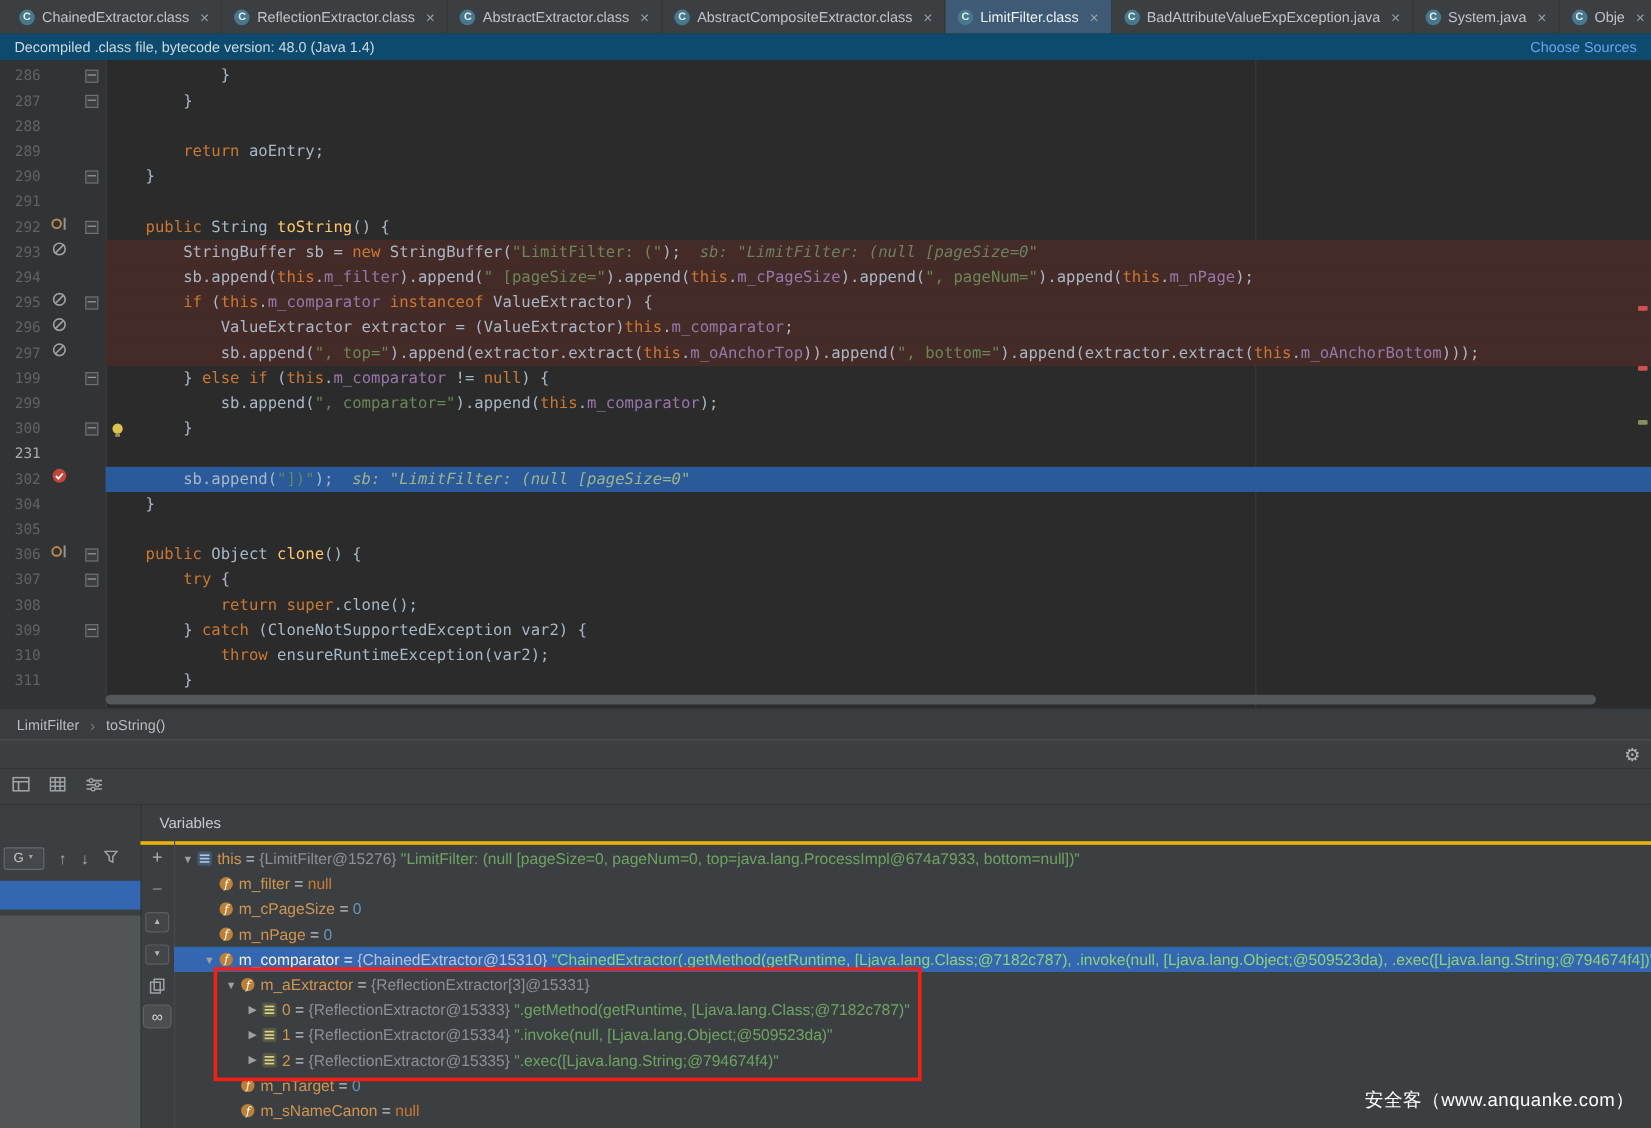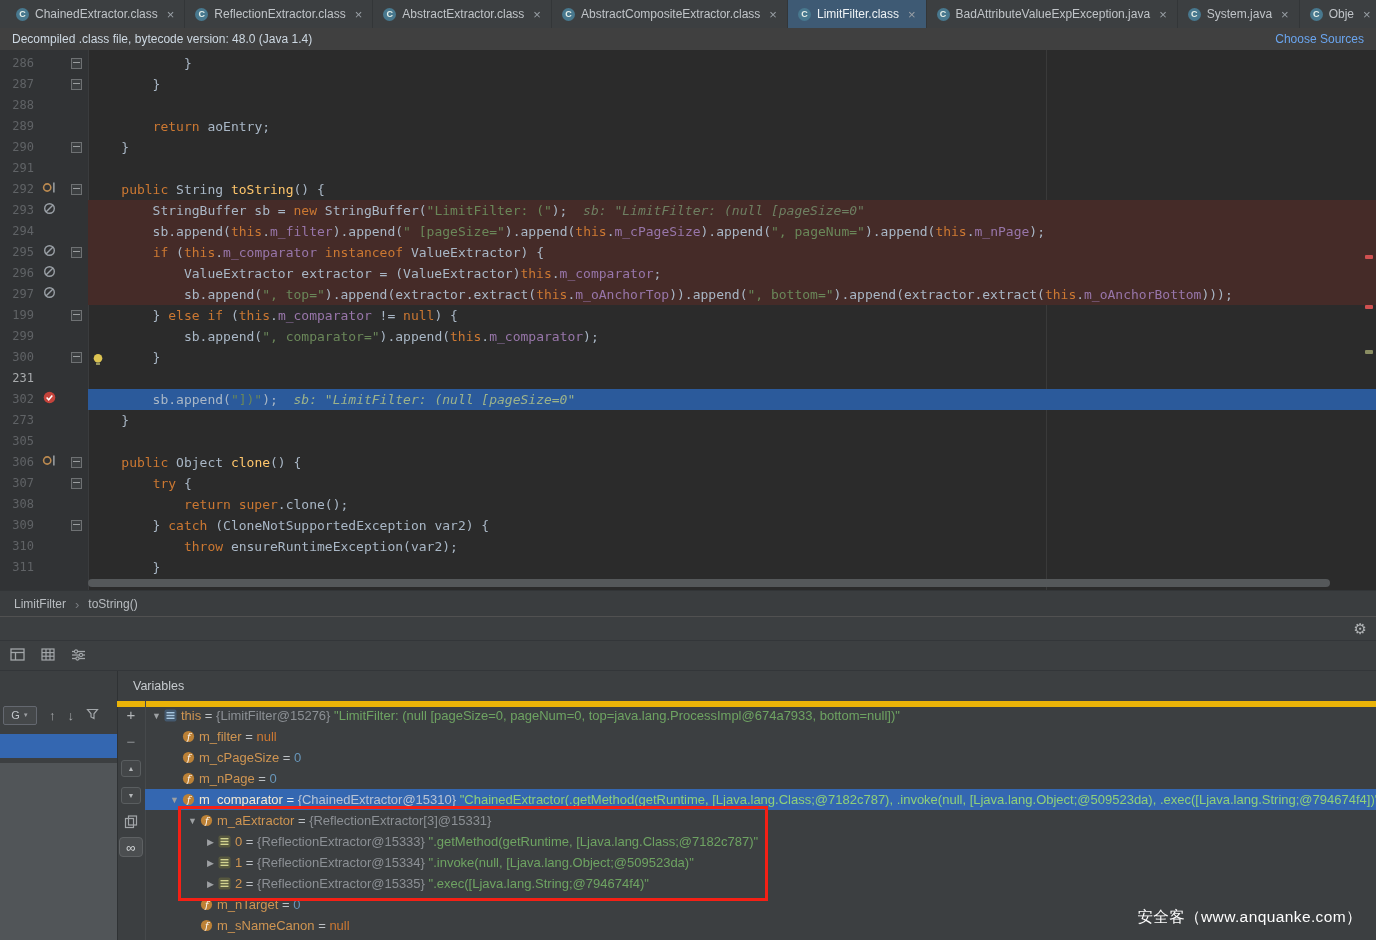--- a/index.html
+++ b/index.html
@@ -10,21 +10,21 @@
   .tabbar{position:absolute;top:0;left:0;right:0;height:28px;background:#3c3f41;display:flex;
           align-items:stretch;padding-left:6px;overflow:hidden;}
   .tab{display:flex;align-items:center;gap:6px;padding:0 10px;border-right:1px solid #333638;
        color:#c0c4c8;font-size:12px;white-space:nowrap;cursor:default;}
   .tab.active{background:#3e5a74;color:#eef2f5;}
   .tab-close{color:#9aa0a6;font-size:13px;margin-left:3px;line-height:1;}
   .class-icon{width:13px;height:13px;border-radius:50%;background:#48788e;color:#e6efe9;font-size:9px;
        font-weight:bold;display:inline-flex;align-items:center;justify-content:center;flex:none;}
 
   
-  .notif{position:absolute;top:28px;left:0;right:0;height:22px;background:#404040;display:flex;
+  .notif{position:absolute;top:28px;left:0;right:0;height:22px;background:#0c4a6e;display:flex;
          align-items:center;padding:0 12px;font-size:12px;color:#cdd8e2;}
   .notif-action{margin-left:auto;color:#6aa5ef;cursor:pointer;}
 
   
   .editor{position:absolute;top:50px;left:0;right:0;height:540px;background:#2b2b2b;overflow:hidden;
           font-family:"DejaVu Sans Mono",monospace;font-size:13px;}
   .gutter-bg{position:absolute;left:0;top:0;bottom:0;width:88px;background:#313335;border-right:1px solid #3a3c3e;}
   .guide{position:absolute;left:1046px;top:0;bottom:0;width:1px;background:#3a3a3a;}
   .lines{position:absolute;top:3px;left:0;right:0;}
   .eline{display:flex;height:21px;line-height:21px;justify-content:center;}
@@ -63,21 +63,21 @@
   .combo{width:32px;height:17px;background:#45484a;border:1px solid #646870;border-radius:2px;color:#c3c7cb;
          font-size:11px;display:flex;align-items:center;justify-content:center;gap:3px;cursor:pointer;}
   .mini-caret{font-size:6px;color:#9da0a3;}
   .step{color:#a8abad;font-size:13px;cursor:pointer;line-height:1;}
   .frame-selected{position:absolute;top:63px;left:0;width:117px;height:24px;background:#3467b1;}
   .frames-rest{position:absolute;top:92px;left:0;width:117px;bottom:0;background:#515558;}
 
   
   .vars{position:absolute;left:117px;right:0;top:0;bottom:0;}
   .vtabrow{height:30px;display:flex;align-items:center;padding-left:16px;font-size:12.5px;color:#c7cbcf;
-           border-bottom:6px solid #eab308;}
+           border-bottom:3px solid #eab308;}
   .vbody{position:absolute;top:30px;left:0;right:0;bottom:0;}
   .wtools{position:absolute;left:0;top:0;bottom:0;width:28px;border-right:1px solid #46494b;display:flex;
           flex-direction:column;align-items:center;color:#b4b7b9;}
   .wtools .tbtn{cursor:pointer;display:flex;align-items:center;justify-content:center;}
   .t-plus{font-size:15px;margin-top:5px;}
   .t-minus{font-size:15px;margin-top:10px;color:#8a8e90;}
   .mini-btn{width:18px;height:15px;border:1px solid #5a5e60;background:#434648;border-radius:3px;font-size:7px;
             margin-top:10px;color:#b4b7b9;}
   .t-copy{margin-top:11px;}
   .inf-btn{width:22px;height:18px;border:1px solid #5e6163;background:#4b4e50;border-radius:4px;font-size:13px;
@@ -296,21 +296,21 @@
           <span class="gicon">
             <span class="gi"><svg width="13" height="13" viewBox="0 0 13 13">
                 <circle cx="6.5" cy="6.5" r="5.8" fill="#c4433b"></circle>
                 <path d="M3.6 6.6l2.1 2.2 3.6-4.2" stroke="#ffffff" stroke-width="1.5" fill="none"></path>
               </svg></span>
           </span>
           <span class="gfold"></span>
           <span class="ecode"><span class="tk-p">        sb.append(</span><span class="tk-s">"])"</span><span class="tk-p">);  </span><span class="tk-h">sb: "LimitFilter: (null [pageSize=0"</span></span>
         </div>
         <div class="eline">
-          <span class="gnum">273</span>
+          <span class="gnum">304</span>
           <span class="gicon"></span>
           <span class="gfold"></span>
           <span class="ecode"><span class="tk-p">    }</span></span>
         </div>
         <div class="eline">
           <span class="gnum">305</span>
           <span class="gicon"></span>
           <span class="gfold"></span>
           <span class="ecode"></span>
         </div>

